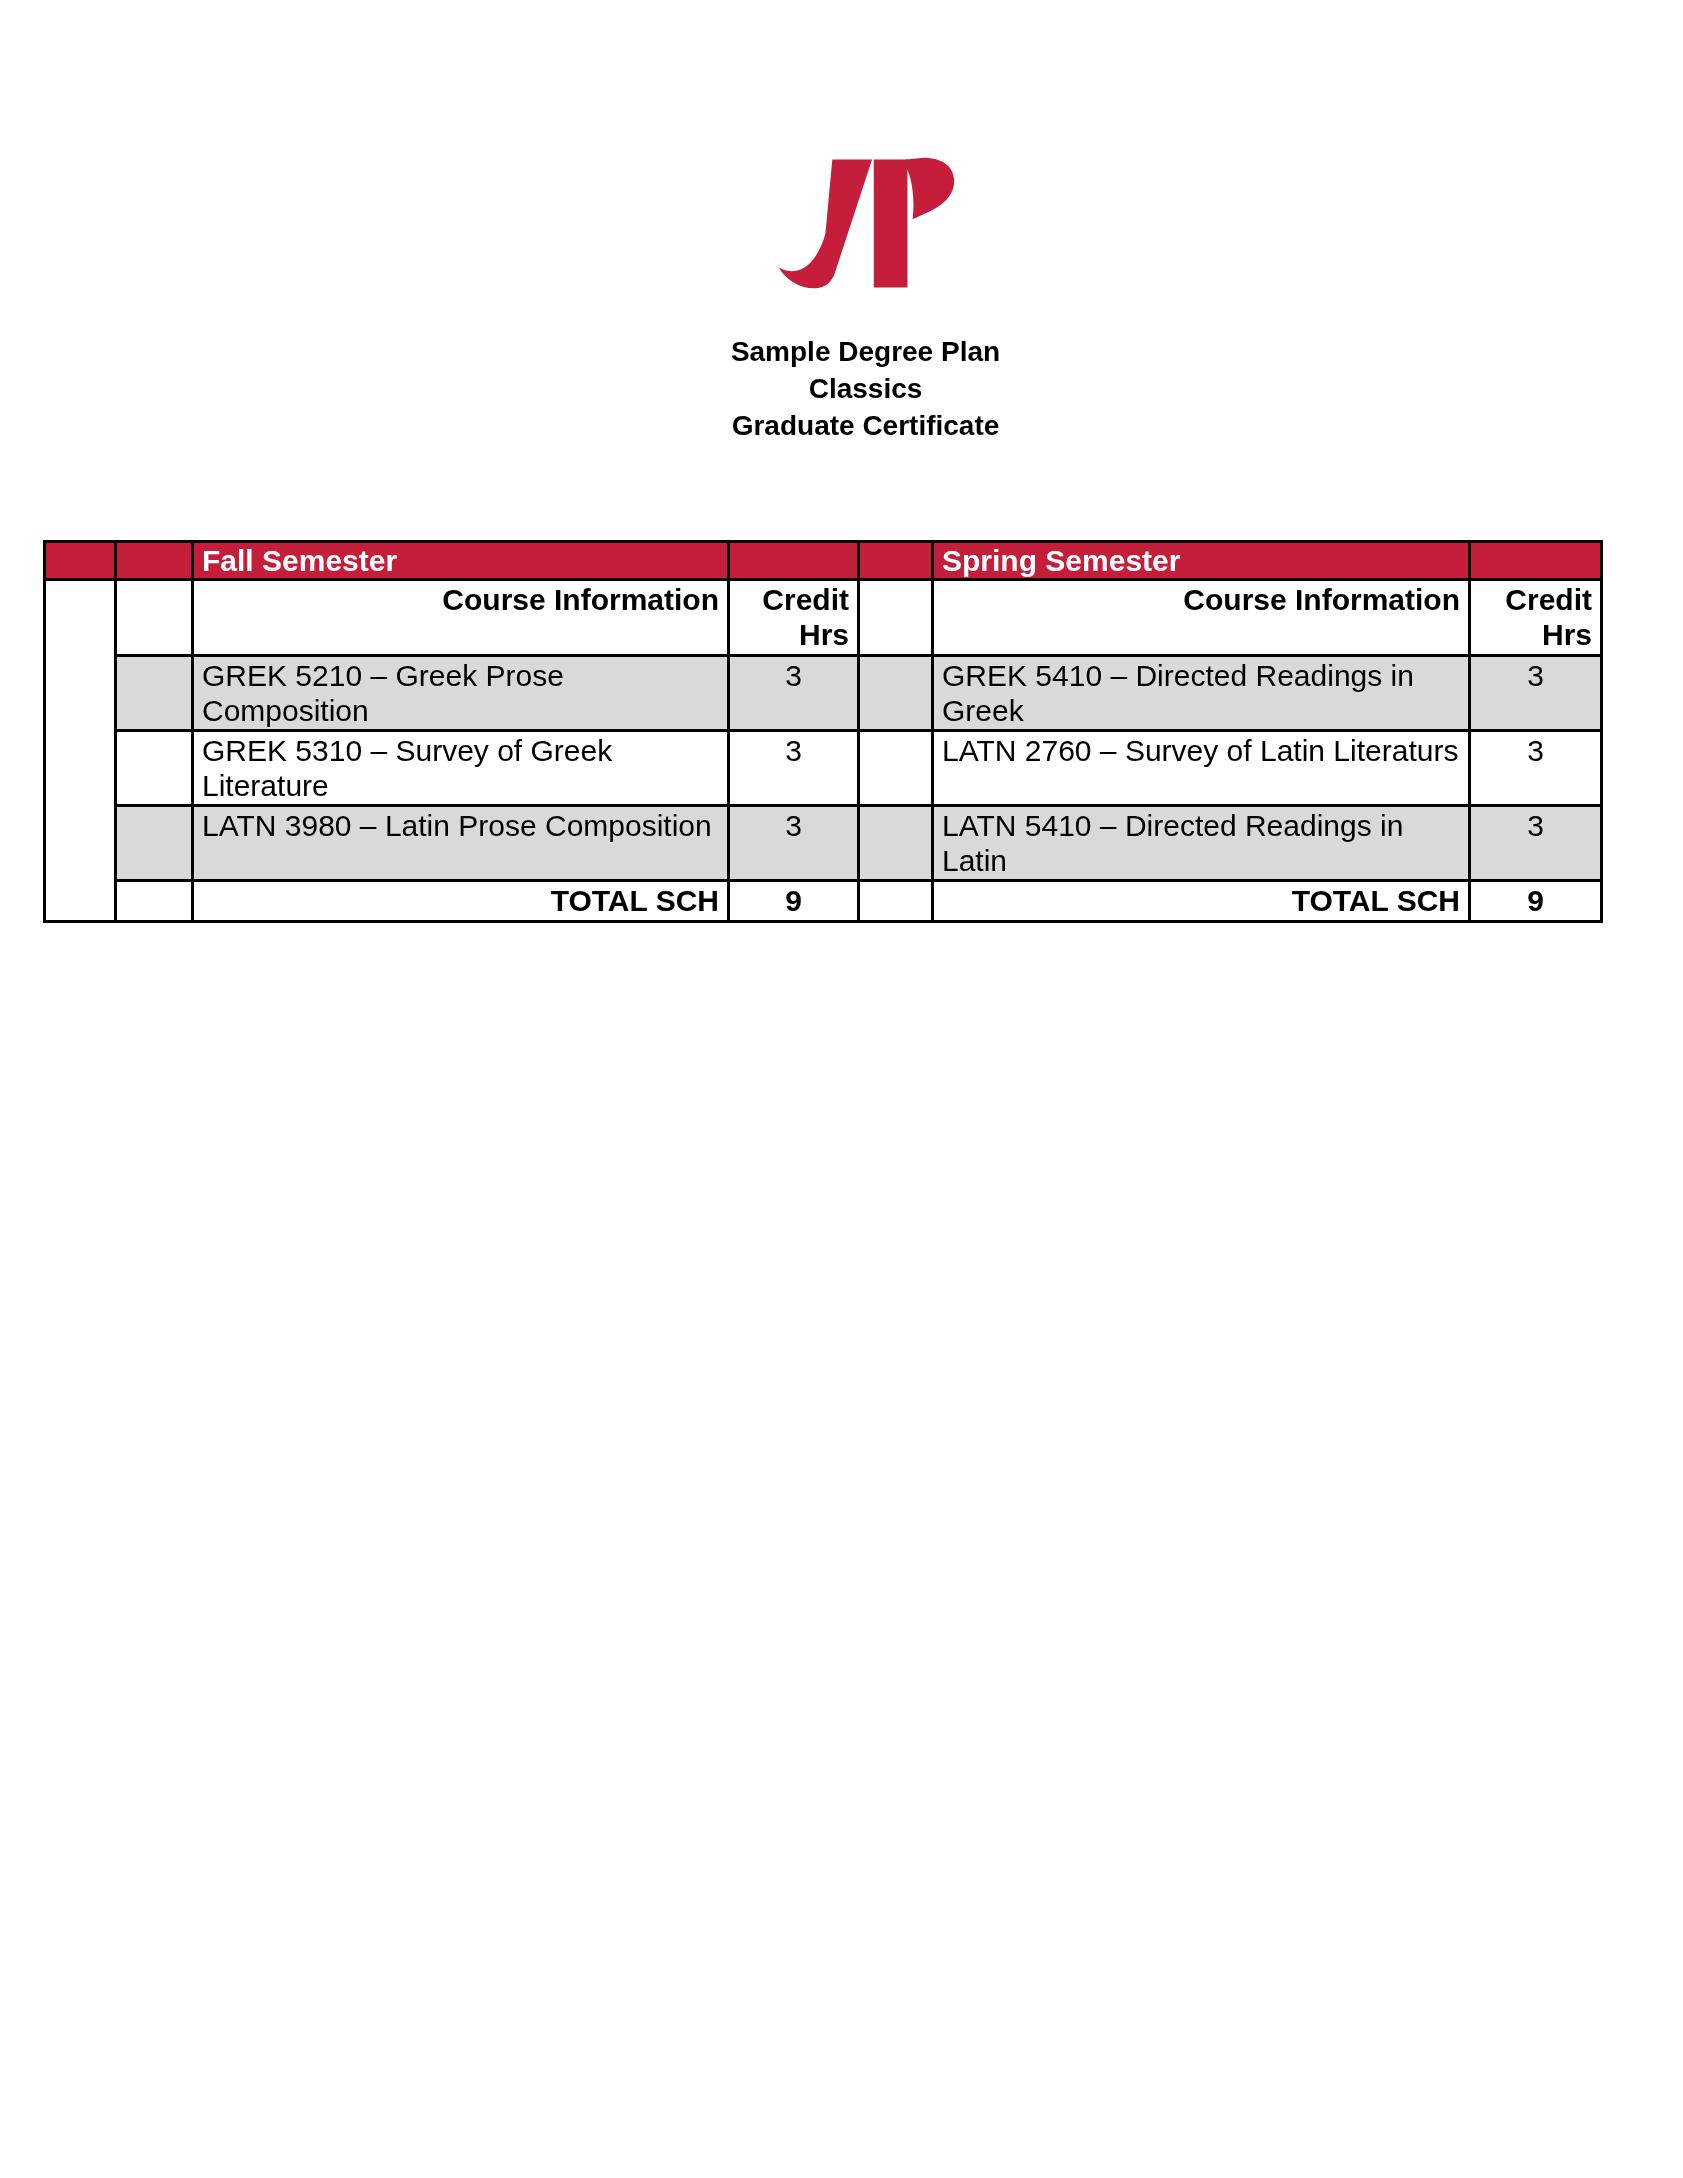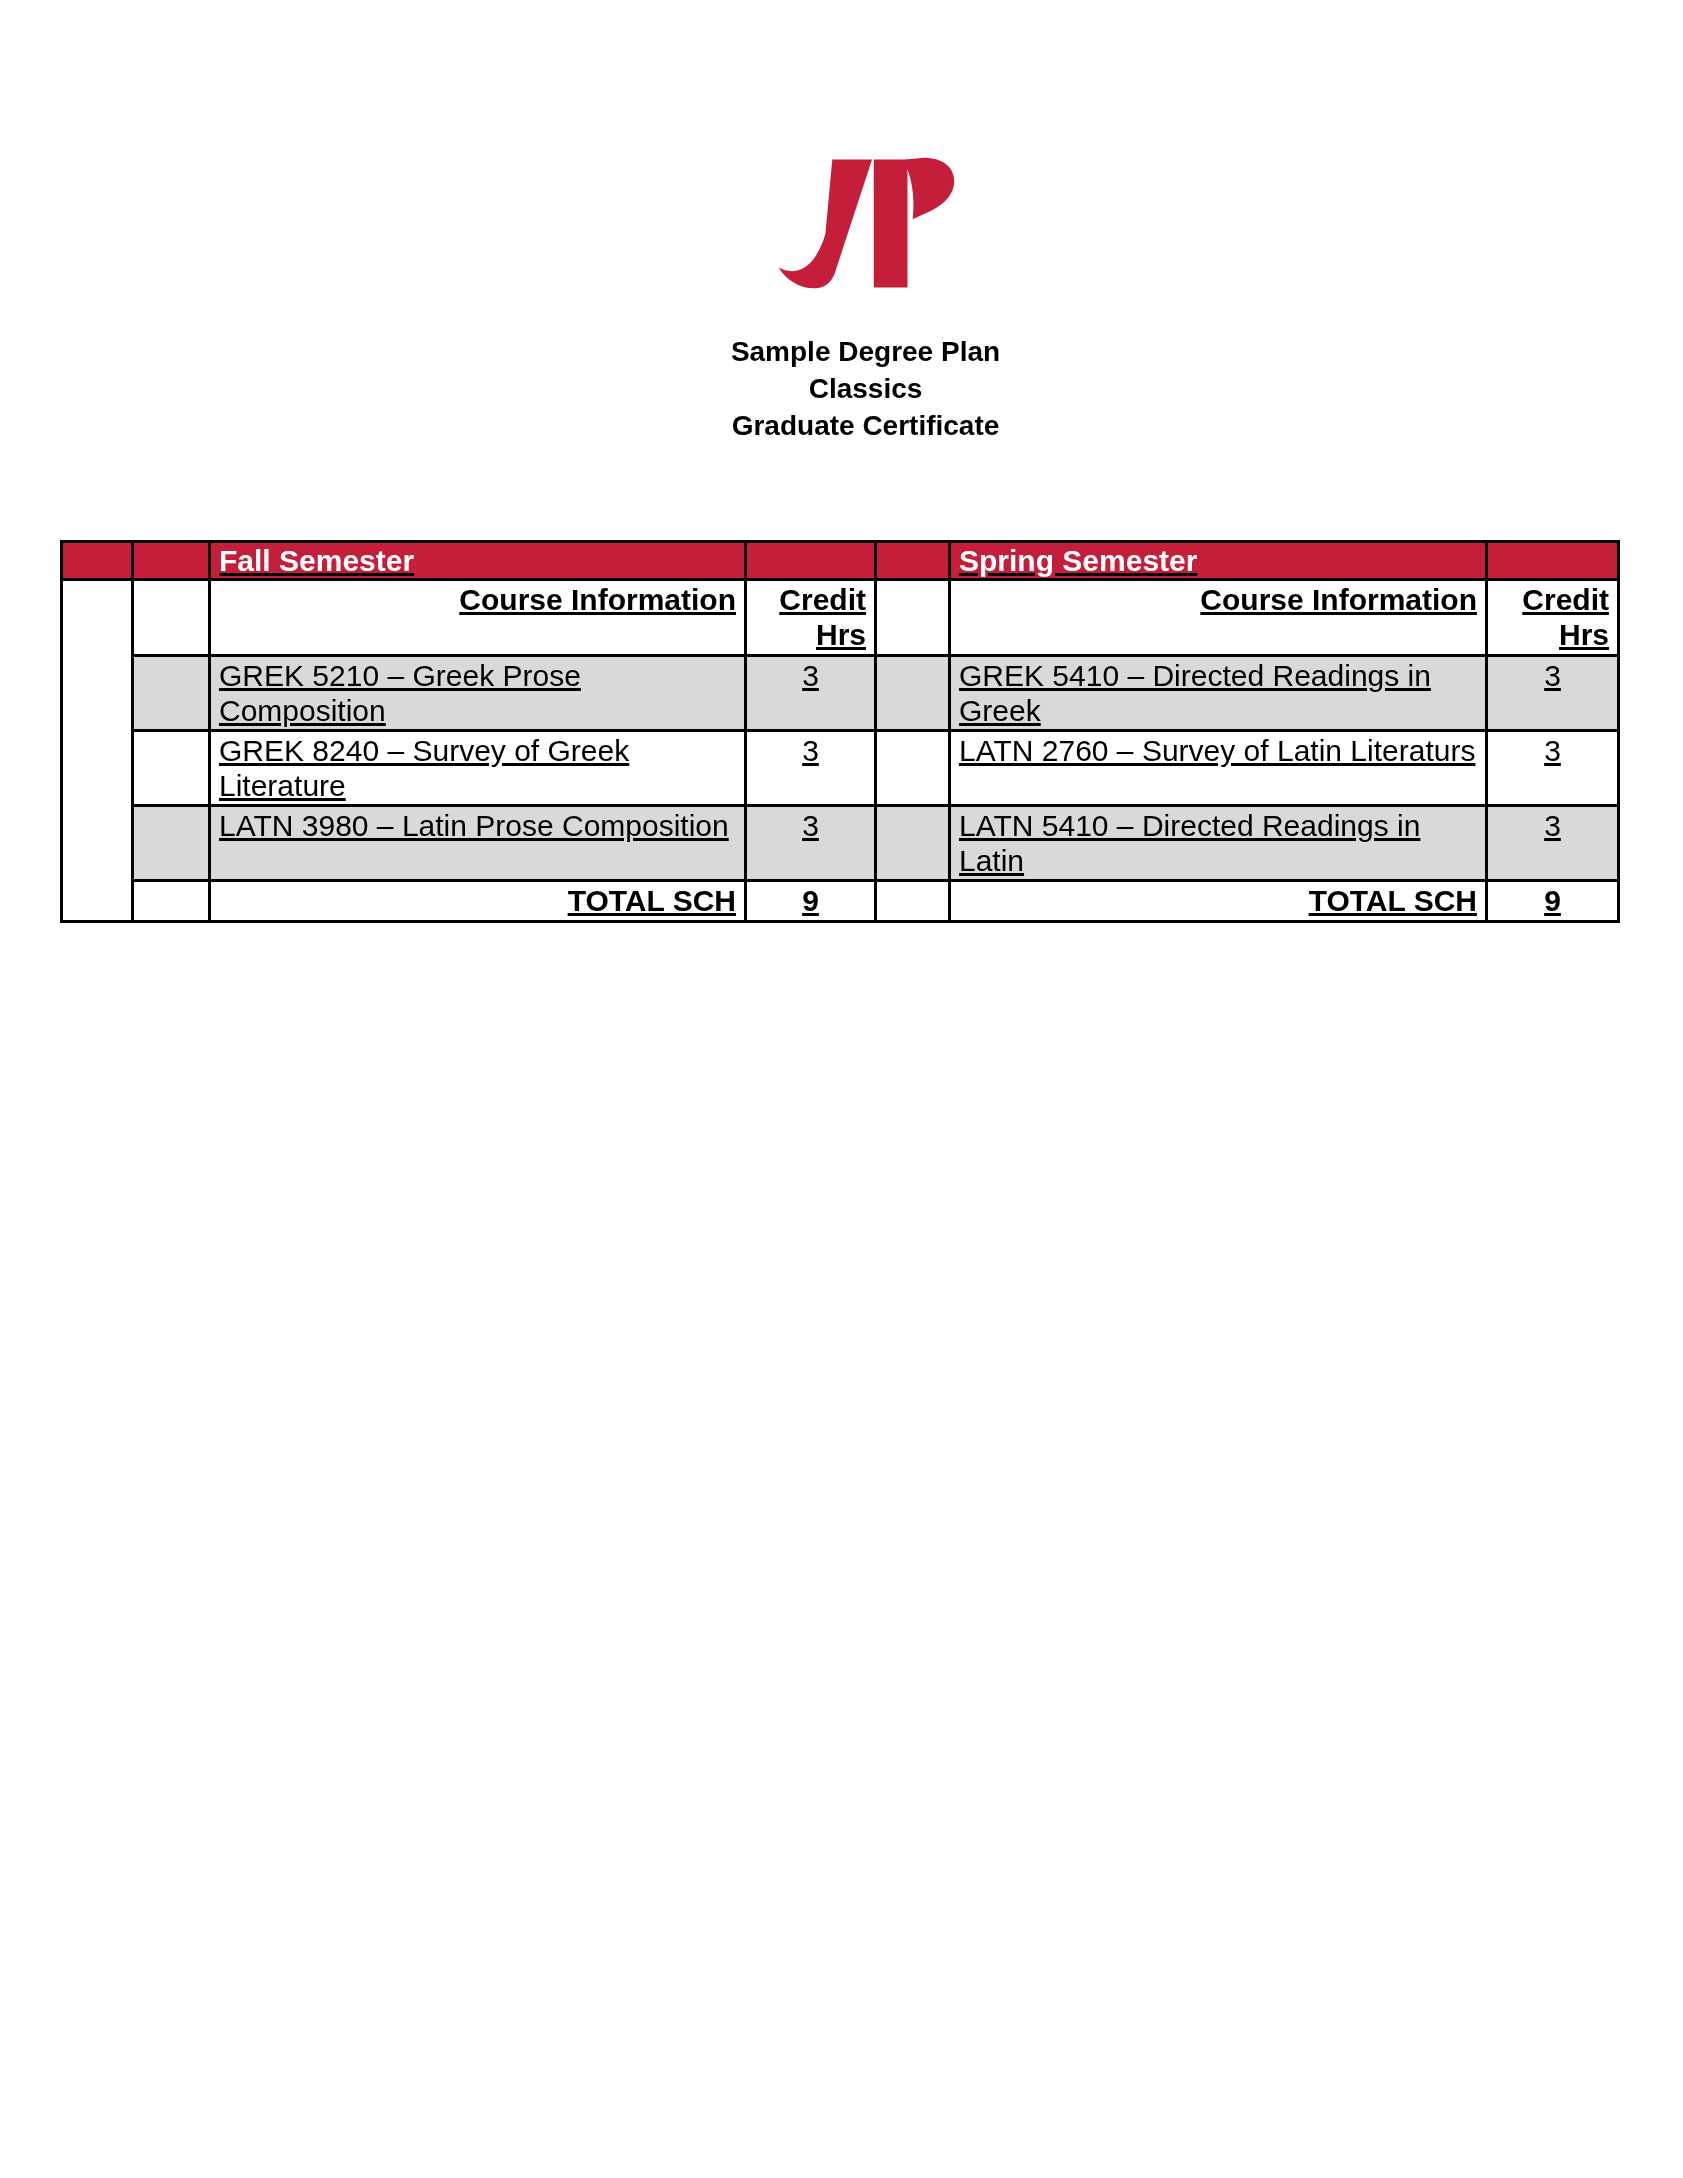--- a/index.html
+++ b/index.html
@@ -11,22 +11,22 @@
   .page { position:absolute; inset:0; background:#fff; overflow:hidden; }
 
   
   .masthead { position:absolute; top:156px; left:0; width:100%; text-align:center;margin-left:24px; }
   .logo { display:block; margin:0 auto; width:178px; height:135px; }
   .logo svg { width:100%; height:100%; display:block; }
   .titles { margin-top:42px; font-weight:bold; font-size:28px; line-height:37px; }
 
   
   table.plan {
-    position:absolute; left:60px; top:540px; width:1556px;
-    border-collapse:collapse; table-layout:fixed;text-decoration:underline;
+    position:absolute; left:43px; top:540px; width:1556px;
+    border-collapse:collapse; table-layout:fixed;
   }
   table.plan td {
     border:3px solid var(--border-black,#000);
     padding:1px 8px; vertical-align:top;
     font-size:30px; line-height:35px; overflow:hidden;
   }
   tr.band td  { height:30px; background:var(--brand-red,#C41E3A); vertical-align:middle; padding-top:0; padding-bottom:0; }
   td.sem      { color:var(--header-text-white,#fff); font-weight:bold; font-size:29px; line-height:30px; padding-left:10px; }
   tr.subhead td { height:71px; font-weight:bold; background:#fff;text-align:right; }
   tr.course-row td { }
@@ -119,21 +119,21 @@
       <td></td>
       <td>GREK 5210 – Greek Prose Composition</td>
       <td class="credit">3</td>
       <td></td>
       <td>GREK 5410 – Directed Readings in Greek</td>
       <td class="credit">3</td>
     </tr>
 
     <tr class="course-row r2">
       <td></td>
-      <td>GREK 8240 – Survey of Greek Literature</td>
+      <td>GREK 5310 – Survey of Greek Literature</td>
       <td class="credit">3</td>
       <td></td>
       <td>LATN 2760 – Survey of Latin Literaturs</td>
       <td class="credit">3</td>
     </tr>
 
     <tr class="course-row r3 gray">
       <td></td>
       <td>LATN 3980 – Latin Prose Composition</td>
       <td class="credit">3</td>

